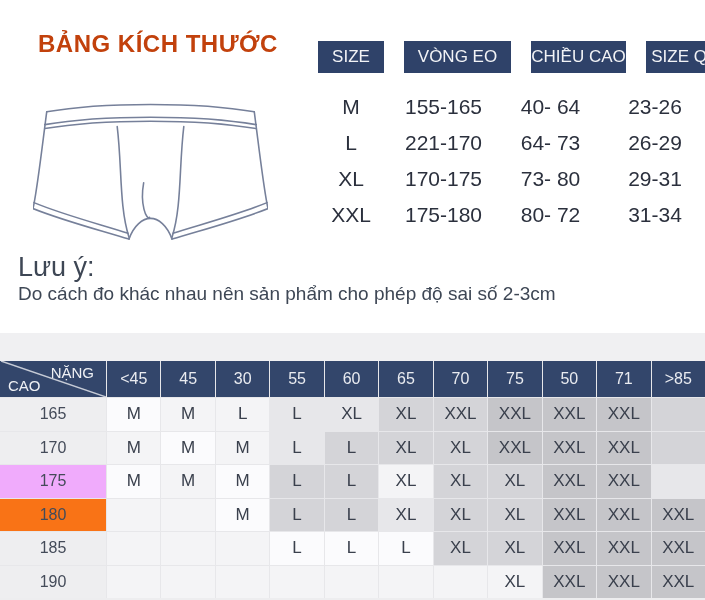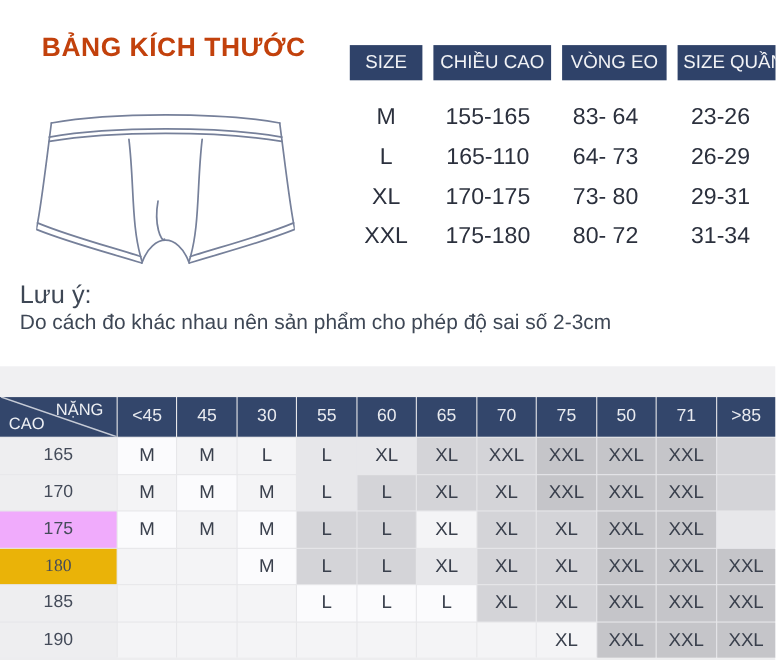--- a/index.html
+++ b/index.html
@@ -12,37 +12,37 @@
   .page-title{
     position:absolute;left:38px;top:30px;
     font-size:24px;font-weight:800;letter-spacing:.5px;color:#c2410c;
   }
   .boxer-wrap{position:absolute;left:33px;top:98px;width:235px;height:150px;}
   .boxer-wrap svg{width:100%;height:100%;}
   .boxer-wrap path{fill:none;stroke:#76809a;stroke-width:1.6;stroke-linecap:round;}
 
   
   .size-table{position:absolute;left:318px;top:41px;width:388px;}
-  .size-headers{display:grid;grid-template-columns:66px 107px 95px 102px;column-gap:10px;}
+  .size-headers{display:grid;grid-template-columns:66px 107px 95px 102px;column-gap:20px;}
   .hcell{
     height:32px;background:#2f4269;color:#f2f3f6;
     display:flex;align-items:center;justify-content:center;
     font-size:17px;
   }
   .size-rows{
     display:grid;grid-template-columns:66px 107px 95px 102px;column-gap:6px;
     margin-top:16px;
   }
   .vcell{
     height:36px;display:flex;align-items:center;justify-content:center;
     font-size:21px;color:#2b303d;
   }
 
   .note{position:absolute;left:18px;top:254px;color:#3e4755;}
-  .note-label{font-size:23px;line-height:27px;}
+  .note-label{font-size:27px;line-height:27px;}
   .note-text{font-size:19px;line-height:25px;}
 
   .band{position:absolute;left:0;top:333px;width:705px;height:28px;background:#f0f0f2;}
   .bottom-strip{position:absolute;left:0;top:598px;width:705px;height:2px;background:#ededef;}
 
   
   .matrix{
     position:absolute;left:0;top:361px;width:705px;
     display:grid;grid-template-columns:106px repeat(11,1fr);
     grid-template-rows:36px repeat(6,32.5px);
@@ -84,31 +84,31 @@
     <path d="M98,143 C103,129 112,122 120,122 C128,122 137,129 142,143"></path>
     <path d="M86,29 C91,70 88,110 98,141"></path>
     <path d="M154,29 C149,70 152,110 142,141"></path>
     <path d="M113,86 C109,108 116,124 119,121"></path>
   </svg>
 </div>
 
 <div class="size-table">
   <div class="size-headers" id="size-headers">
       <div class="hcell">SIZE</div>
+      <div class="hcell">VÒNG EO</div>
       <div class="hcell">CHIỀU CAO</div>
-      <div class="hcell">VÒNG EO</div>
       <div class="hcell">SIZE QUẦN</div>
     </div>
   <div class="size-rows" id="size-rows">
       <div class="vcell">M</div>
       <div class="vcell">155-165</div>
-      <div class="vcell">83- 64</div>
+      <div class="vcell">40- 64</div>
       <div class="vcell">23-26</div>
       <div class="vcell">L</div>
-      <div class="vcell">165-110</div>
+      <div class="vcell">221-170</div>
       <div class="vcell">64- 73</div>
       <div class="vcell">26-29</div>
       <div class="vcell">XL</div>
       <div class="vcell">170-175</div>
       <div class="vcell">73- 80</div>
       <div class="vcell">29-31</div>
       <div class="vcell">XXL</div>
       <div class="vcell">175-180</div>
       <div class="vcell">80- 72</div>
       <div class="vcell">31-34</div>
@@ -170,21 +170,21 @@
     <div class="mcell" style="background: rgb(244, 244, 246);">M</div>
     <div class="mcell" style="background: rgb(251, 251, 253);">M</div>
     <div class="mcell" style="background: rgb(212, 212, 216);">L</div>
     <div class="mcell" style="background: rgb(212, 212, 216);">L</div>
     <div class="mcell" style="background: rgb(244, 244, 246);">XL</div>
     <div class="mcell" style="background: rgb(212, 212, 216);">XL</div>
     <div class="mcell" style="background: rgb(212, 212, 216);">XL</div>
     <div class="mcell" style="background: rgb(197, 197, 201);">XXL</div>
     <div class="mcell" style="background: rgb(197, 197, 201);">XXL</div>
     <div class="mcell" style="background: rgb(231, 231, 234);"></div>
-    <div class="mlabel" style="background: #eab308; font-family: Liberation Serif, serif;">180</div>
+    <div class="mlabel" style="background: #f97316;">180</div>
     <div class="mcell" style="background: rgb(244, 244, 246);"></div>
     <div class="mcell" style="background: rgb(244, 244, 246);"></div>
     <div class="mcell" style="background: rgb(251, 251, 253);">M</div>
     <div class="mcell" style="background: rgb(212, 212, 216);">L</div>
     <div class="mcell" style="background: rgb(212, 212, 216);">L</div>
     <div class="mcell" style="background: rgb(231, 231, 234);">XL</div>
     <div class="mcell" style="background: rgb(212, 212, 216);">XL</div>
     <div class="mcell" style="background: rgb(212, 212, 216);">XL</div>
     <div class="mcell" style="background: rgb(197, 197, 201);">XXL</div>
     <div class="mcell" style="background: rgb(197, 197, 201);">XXL</div>

